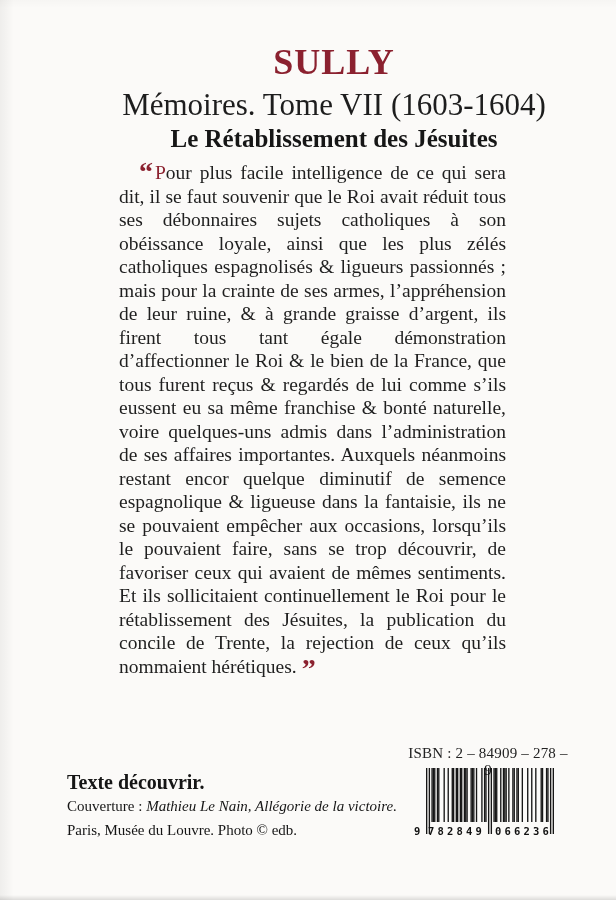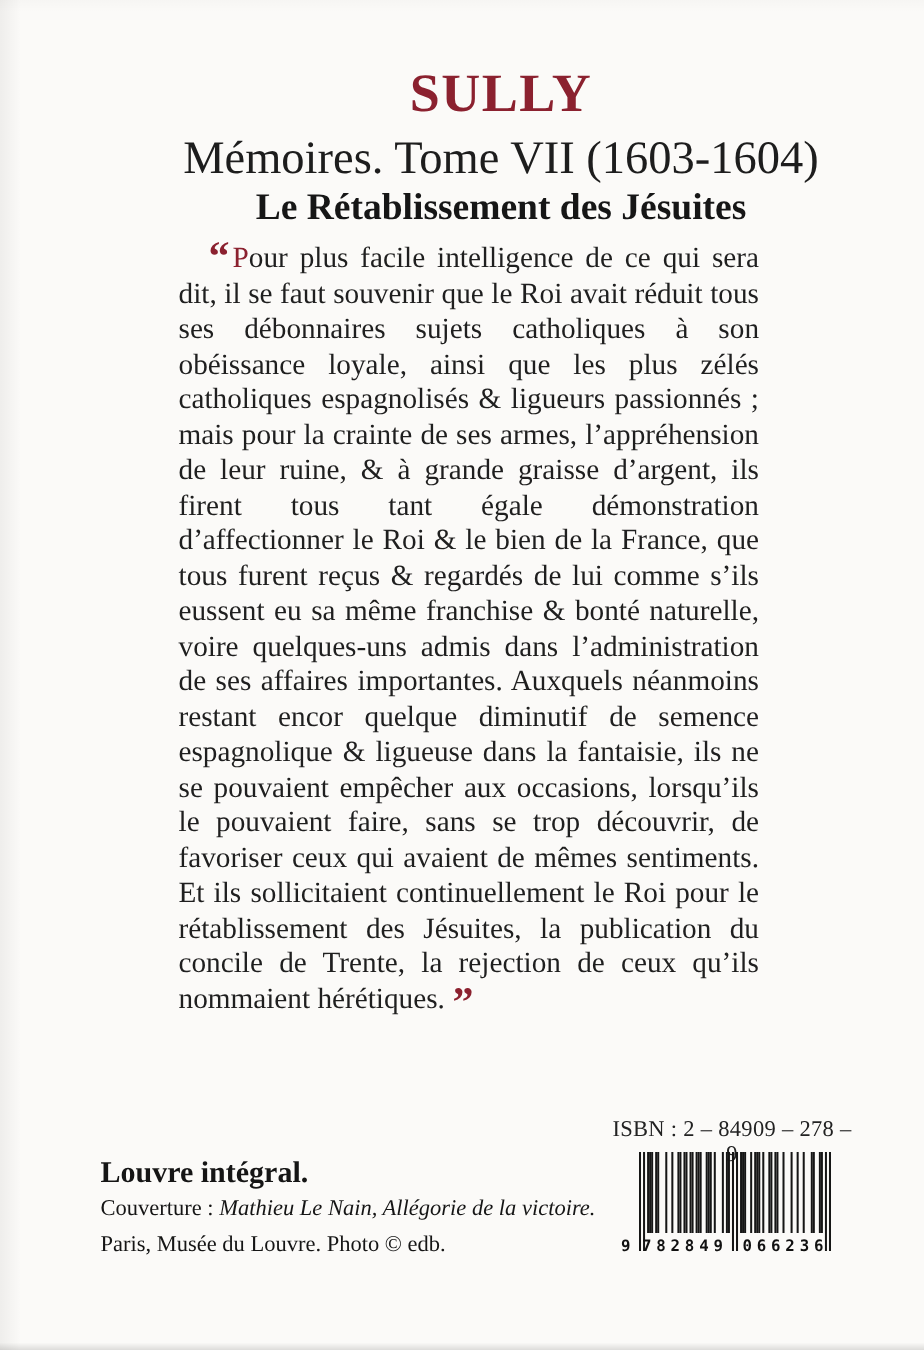--- a/index.html
+++ b/index.html
@@ -126,18 +126,18 @@
         <rect x="90" y="0" width="1" height="54"></rect>
         <rect x="92" y="0" width="1" height="66"></rect>
         <rect x="94" y="0" width="1" height="66"></rect>
       </svg>
     <span class="bc-digit bc-first">9</span>
     <span class="bc-digit bc-left">782849</span>
     <span class="bc-digit bc-right">066236</span>
   </div>
 
   <footer class="credits">
-    <p class="t-int">Louvre intégral.</p>
+    <p class="t-int">Texte découvrir.</p>
     <div class="line"><span>Couverture : </span><span class="ital">Mathieu Le Nain, Allégorie de la victoire.</span></div>
     <div class="line">Paris, Musée du Louvre. Photo © edb.</div>
   </footer>
 
 </div>
 
 </body></html>

